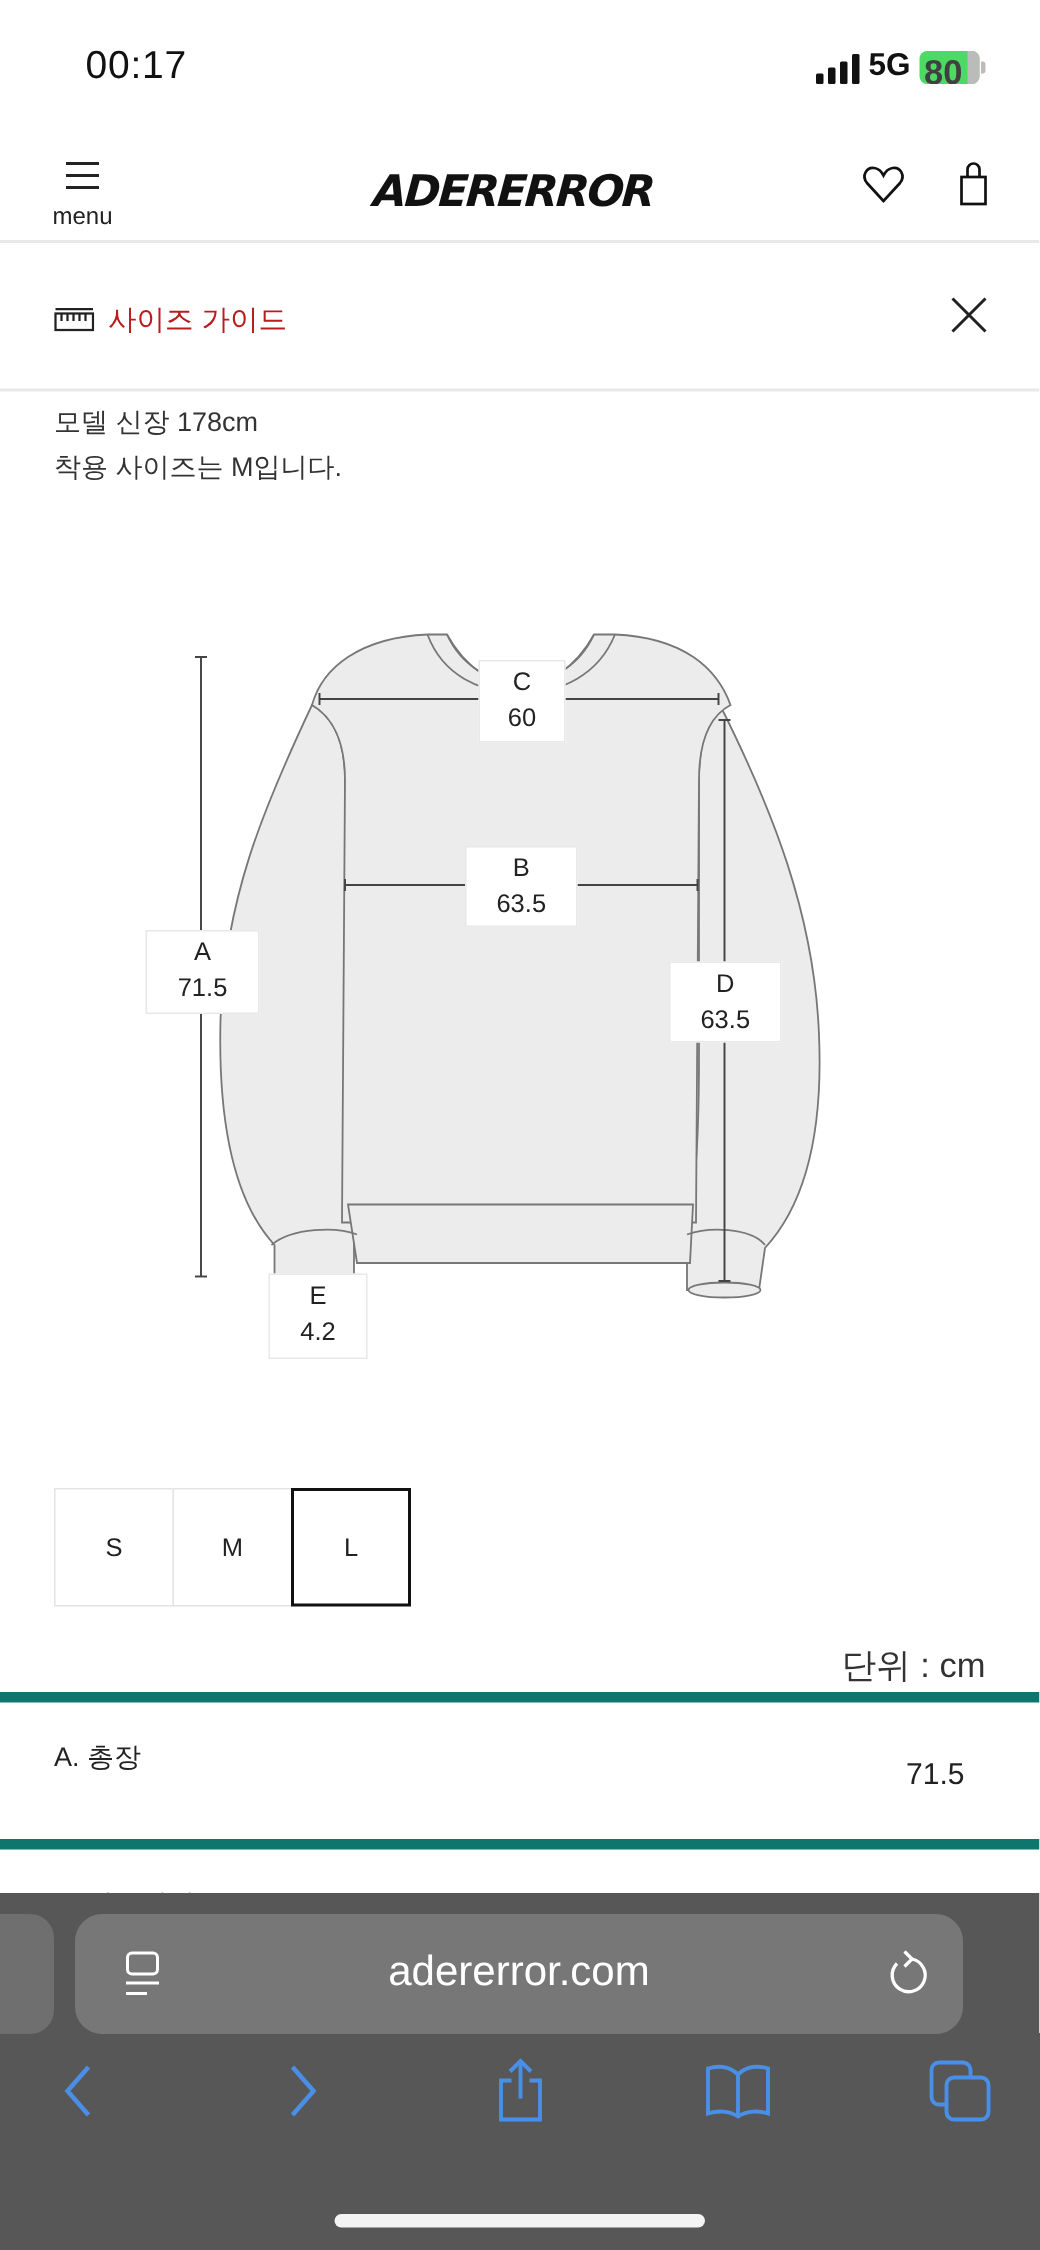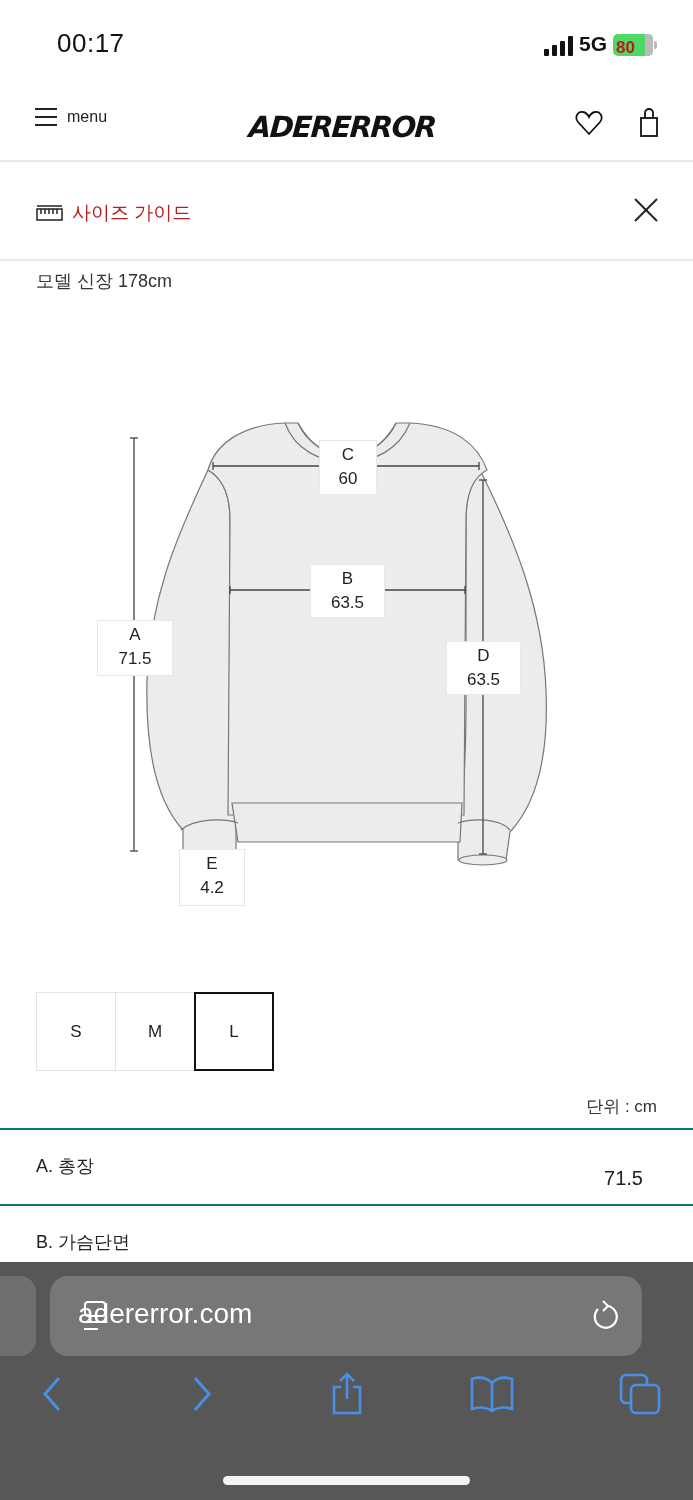--- a/index.html
+++ b/index.html
@@ -6,57 +6,57 @@
   html, body { width: 693px; height: 1500px; overflow: hidden; background: #fff; }
   body { font-family: "Liberation Sans", "DejaVu Sans", sans-serif; color: #111; position: relative; }
 
   .status-bar { position: absolute; top: 0; left: 0; width: 693px; height: 88px; }
   .status-time { position: absolute; left: 57px; top: 28px; font-size: 26px; font-weight: normal; letter-spacing: 0.5px; }
   .status-right { position: absolute; right: 36px; top: 32px; display: flex; align-items: flex-end; gap: 6px; }
   .signal { display: flex; align-items: flex-end; gap: 3px; height: 20px; }
   .signal span { width: 5px; background: #111; border-radius: 1px; display: block; }
   .net { font-size: 21px; font-weight: bold; }
   .battery { display: flex; align-items: center; }
-  .battery-body { background: #4cd964; color: #b91c1c; font-size: 17px; font-weight: bold; padding: 4px 3px; border-radius: 5px; height: 22px; line-height: 20px; width: 40px; position: relative; overflow: hidden; }
+  .battery-body { background: #4cd964; color: #404040; font-size: 23px; font-weight: bold; padding: 4px 3px; border-radius: 5px; height: 22px; line-height: 20px; width: 40px; position: relative; overflow: hidden; }
   .battery-body::after { content: ""; position: absolute; right: 0; top: 0; width: 8px; height: 100%; background: #bbb; }
   .battery-nub { width: 3px; height: 8px; background: #bbb; border-radius: 0 2px 2px 0; margin-left: 1px; }
 
   .site-header { position: absolute; top: 88px; left: 0; width: 693px; height: 74px; border-bottom: 2px solid #e8e8e8; }
-  .menu-btn { position: absolute; left: 35px; top: 20px; display: flex; align-items: center; gap: 10px; cursor: pointer; }
+  .menu-btn { position: absolute; left: 35px; top: 20px; display: flex; align-items: center; gap: 10px; cursor: pointer; flex-direction: column; }
   .hamburger { width: 22px; height: 18px; display: flex; flex-direction: column; justify-content: space-between; }
   .hamburger span { height: 2px; background: #222; display: block; }
   .menu-label { font-size: 16px; color: #222; }
   .logo { position: absolute; left: 249px; top: 22px; font-size: 29px; font-weight: 900; font-style: italic; letter-spacing: -1.5px; font-family: "DejaVu Sans", sans-serif; transform: skewX(-4deg); }
   .hdr-icon { position: absolute; top: 20px; width: 30px; height: 30px; cursor: pointer; }
 
   .guide-header { position: absolute; top: 164px; left: 0; width: 693px; height: 97px; border-bottom: 2px solid #e8e8e8; }
   .guide-title-wrap { position: absolute; left: 36px; top: 36px; display: flex; align-items: center; gap: 9px; }
   .guide-title { font-size: 19px; color: #b91c1c; }
   .close-btn { position: absolute; right: 34px; top: 33px; width: 26px; height: 26px; cursor: pointer; }
 
   .model-info { position: absolute; left: 36px; top: 266px; font-size: 18px; color: #333; line-height: 30px; }
 
   .diagram { position: absolute; left: 0; top: 400px; width: 693px; height: 520px; }
   .label-box { position: absolute; background: #fff; border: 1px solid #e8e8e8; text-align: center; font-size: 17px; color: #222; line-height: 24px; padding-top: 2px; }
 
   .size-tabs { position: absolute; left: 36px; top: 992px; display: flex; }
   .size-tab { width: 80px; height: 79px; border: 1px solid #e4e4e4; margin-right: -1px; display: flex; align-items: center; justify-content: center; font-size: 17px; color: #222; background: #fff; cursor: pointer; position: relative; }
   .size-tab.active { border: 2px solid #111; z-index: 1; }
 
-  .unit { position: absolute; right: 36px; top: 1095px; font-size: 17px; color: #333; }
+  .unit { position: absolute; right: 36px; top: 1095px; font-size: 23px; color: #333; }
   .measure-list { position: absolute; left: 0; top: 1128px; width: 693px; }
-  .measure-row { position: relative; height: 76px; border-top: 2px solid #0f766e; }
+  .measure-row { position: relative; height: 98px; border-top: 7px solid #0f766e; }
   .measure-title { position: absolute; left: 36px; top: 24px; font-size: 18px; color: #222; }
   .measure-desc { position: absolute; left: 64px; top: 55px; font-size: 16px; color: #444; }
   .measure-value { position: absolute; right: 50px; top: 37px; font-size: 20px; color: #222; }
 
   .safari { position: absolute; left: 0; top: 1262px; width: 693px; height: 238px; background: #575757; }
   .tab-peek { position: absolute; left: -20px; top: 14px; width: 56px; height: 80px; background: #6f6f6f; border-radius: 16px; }
   .url-bar { position: absolute; left: 50px; top: 14px; width: 592px; height: 80px; background: #777; border-radius: 18px; cursor: text; }
-  .url-text { position: absolute; left: 0; width: 100%; top: 22px; font-size: 28px; color: #fff; padding-left: 28px; }
+  .url-text { position: absolute; left: 0; width: 100%; top: 22px; text-align: center; font-size: 28px; color: #fff; }
   .reader-icon { position: absolute; left: 31px; top: 24px; }
   .reload-icon { position: absolute; right: 22px; top: 22px; }
   .toolbar-btn { position: absolute; top: 110px; width: 44px; height: 44px; cursor: pointer; display: flex; align-items: center; justify-content: center; }
   .home-indicator { position: absolute; left: 223px; top: 1476px; width: 247px; height: 9px; background: #f4f4f4; border-radius: 5px; }
 </style>
 </head>
 <body>
 
 <div class="status-bar">
   <div class="status-time">00:17</div>
@@ -114,20 +114,21 @@
   <div class="close-btn">
     <svg width="26" height="26" viewBox="0 0 26 26" stroke="#222" stroke-width="2">
         <line x1="2" y1="2" x2="24" y2="24"></line>
         <line x1="24" y1="2" x2="2" y2="24"></line>
       </svg>
   </div>
 </div>
 
 <div class="model-info">
   <div>모델 신장 178cm</div>
+  <div>착용 사이즈는 M입니다.</div>
 </div>
 
 <div class="diagram">
   <svg width="693" height="520" viewBox="0 400 693 520" style="position:absolute;left:0;top:0" fill="#ececec" stroke="#777" stroke-width="1.2">
 
     <path d="M208 470 C175 540 150 600 147 680 C145 760 160 805 183 830 L183 860 L236 860 L236 818 C232 790 230 760 230 700 L230 520 C230 495 222 478 208 470 Z"></path>
 
     <path d="M480 470 C515 540 543 610 546 690 C549 760 535 805 510 832 L506 860 L458 860 L458 818 C464 790 466 760 466 700 L466 520 C466 495 472 478 480 470 Z"></path>
 
     <path d="M228 815 L230 520 C230 495 222 478 208 470 C215 445 240 425 285 423 L298 423 C310 445 330 458 347 458 C364 458 384 445 396 423 L410 423 C455 425 478 445 487 470 C472 478 466 495 466 520 L464 815 Z"></path>

